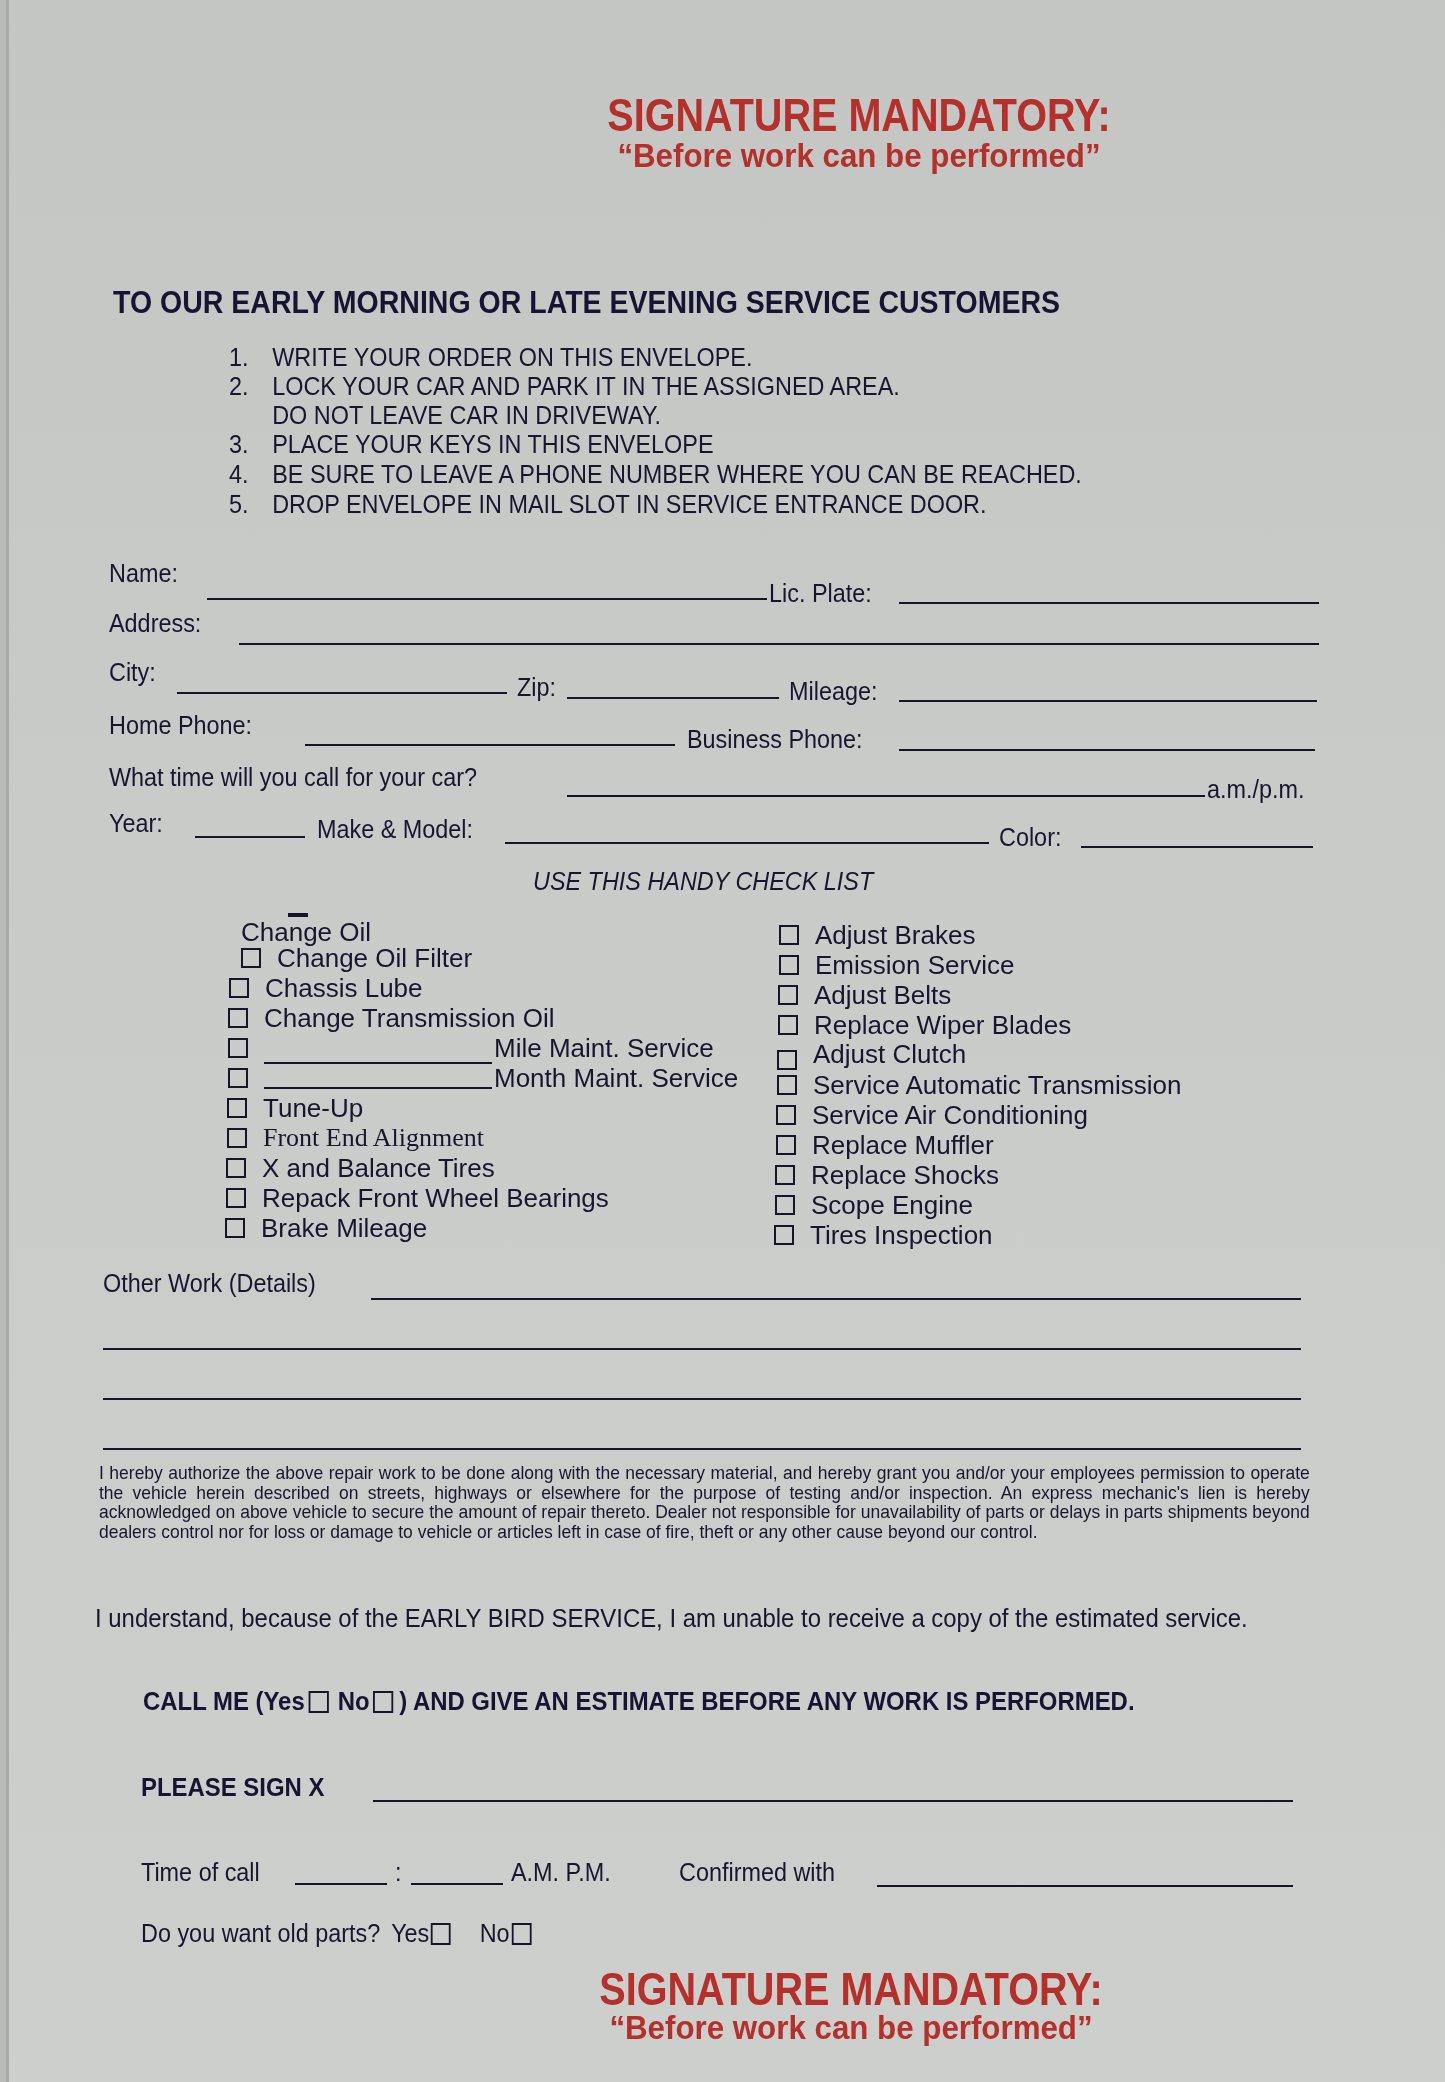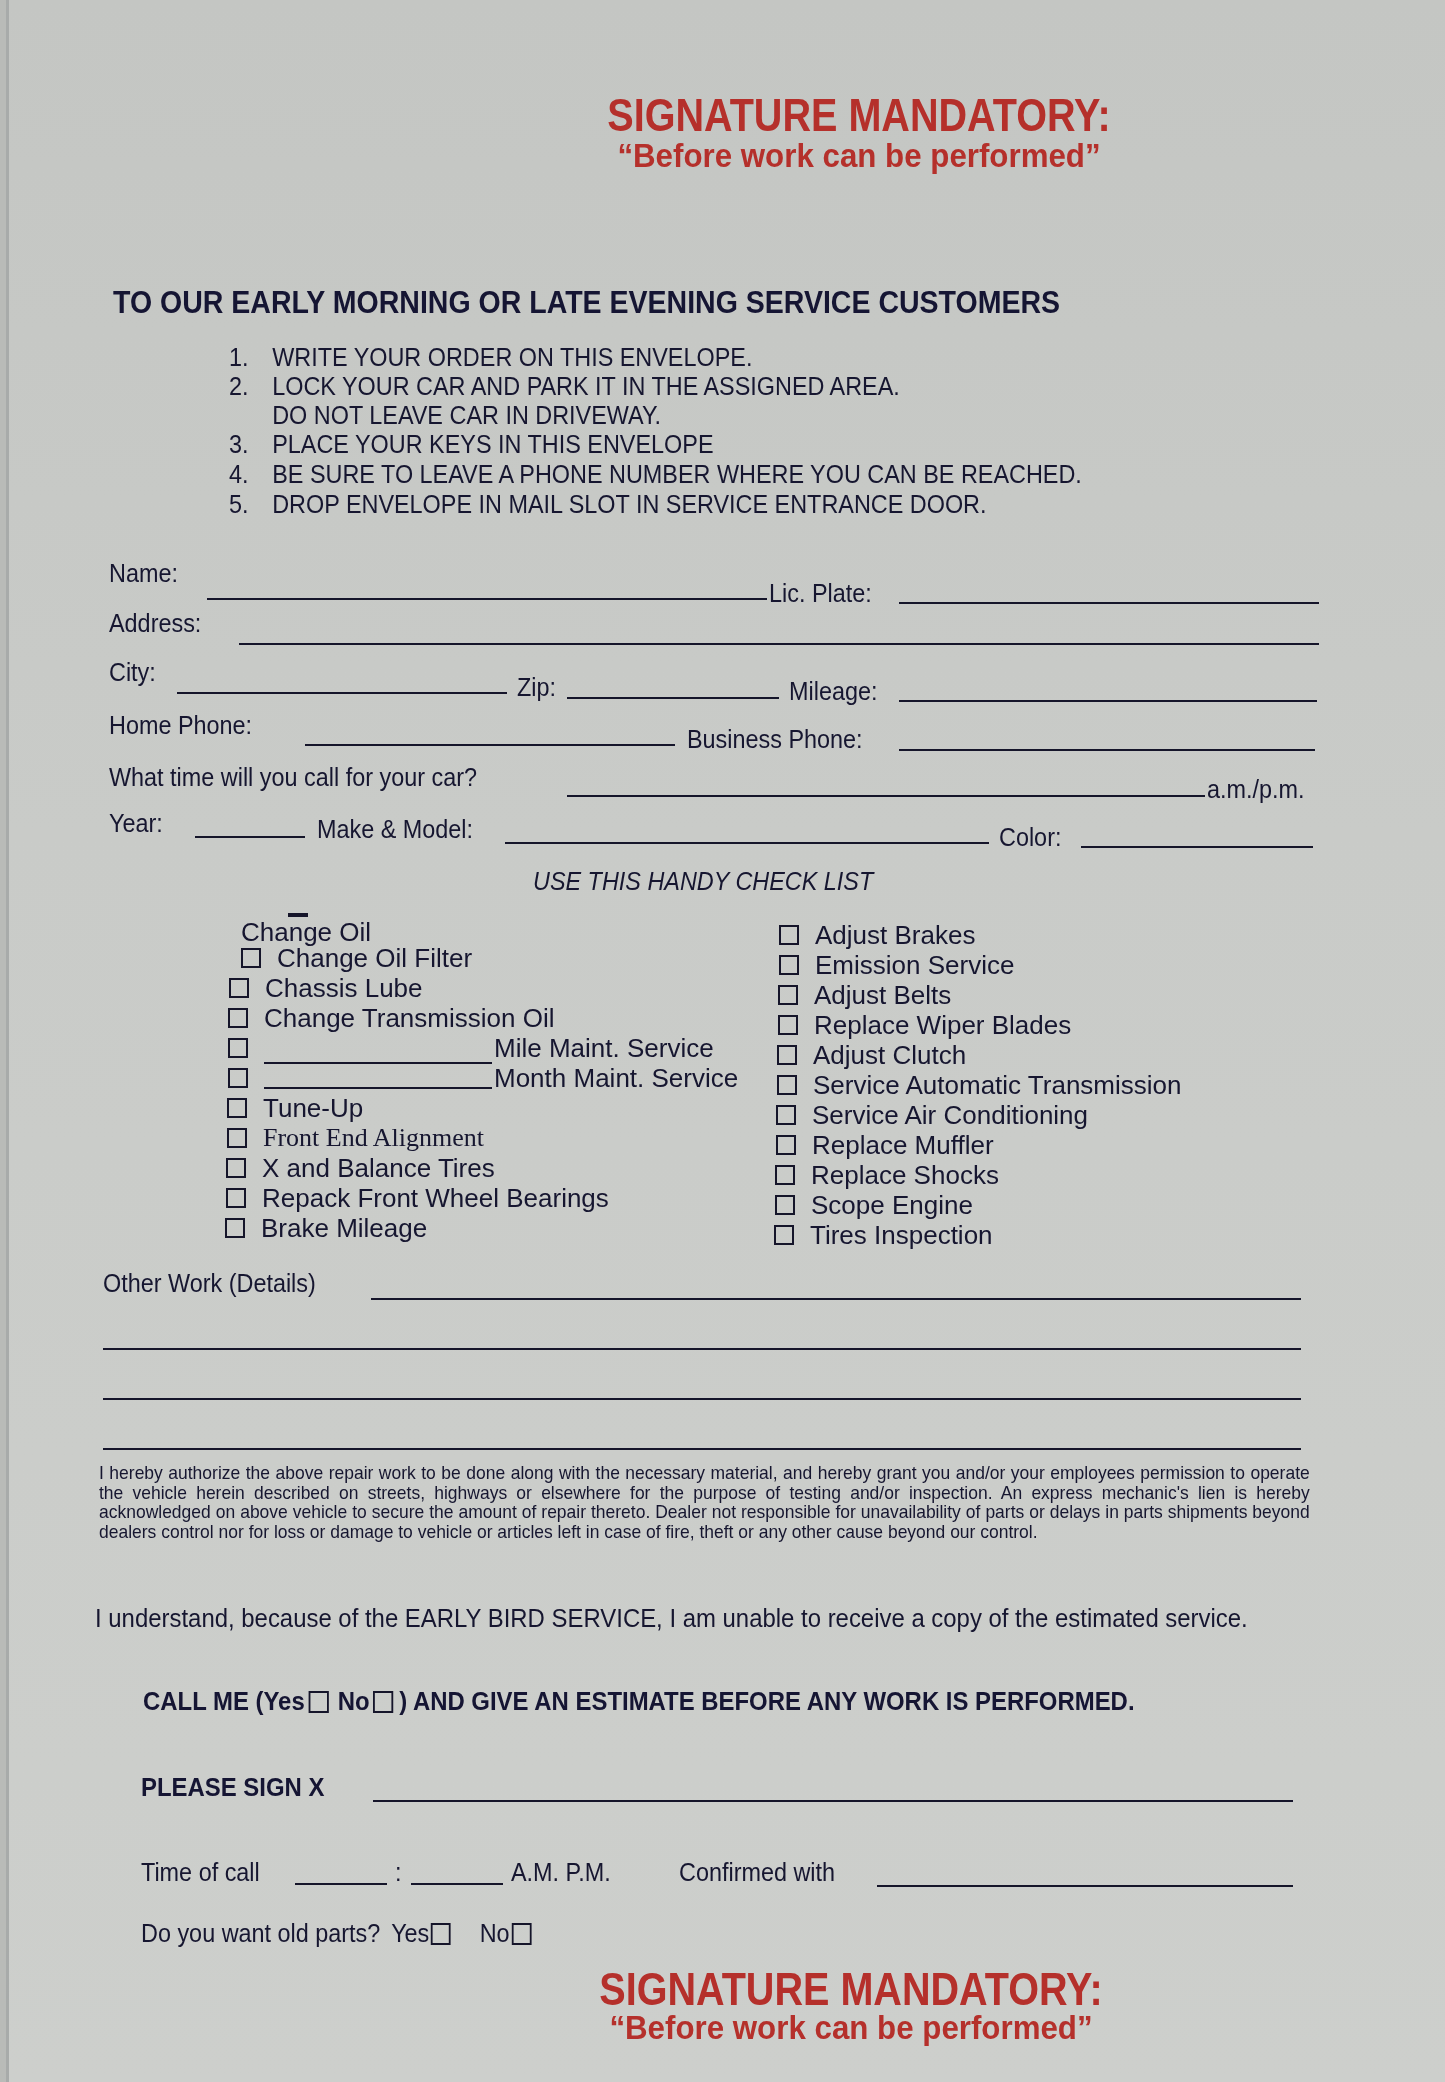--- a/index.html
+++ b/index.html
@@ -143,21 +143,21 @@
       <span class="chk-label">Emission Service</span>
     </div>
   <div class="chk-row" style="left:769px; top:980px;">
       <span class="box"></span>
       <span class="chk-label">Adjust Belts</span>
     </div>
   <div class="chk-row" style="left:769px; top:1010px;">
       <span class="box"></span>
       <span class="chk-label">Replace Wiper Blades</span>
     </div>
-  <div class="chk-row" style="left:768px; top:1040px;">
+  <div class="chk-row" style="left:768px; top:1040px;align-items:flex-end;">
       <span class="box"></span>
       <span class="chk-label">Adjust Clutch</span>
     </div>
   <div class="chk-row" style="left:768px; top:1070px;">
       <span class="box"></span>
       <span class="chk-label">Service Automatic Transmission</span>
     </div>
   <div class="chk-row" style="left:767px; top:1100px;">
       <span class="box"></span>
       <span class="chk-label">Service Air Conditioning</span>

